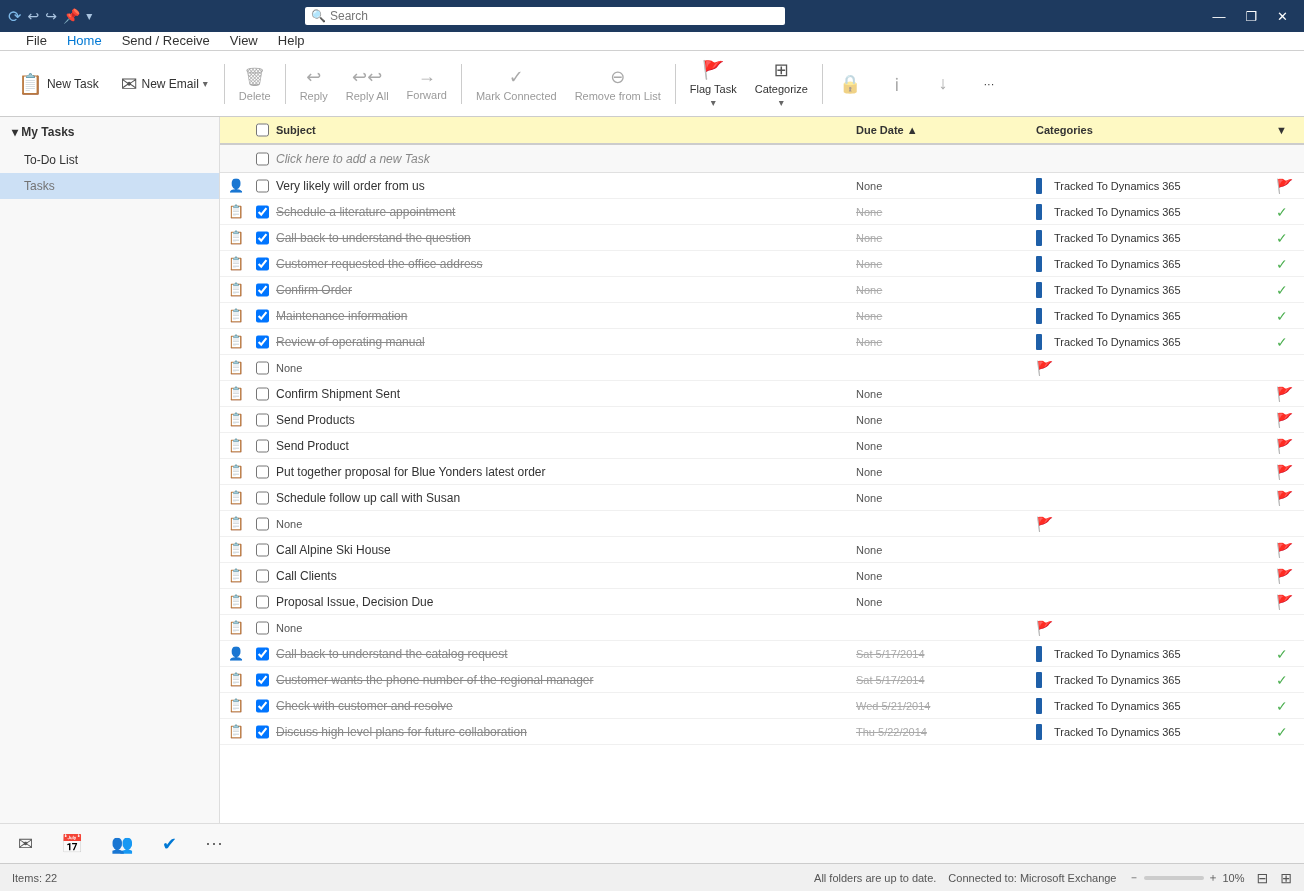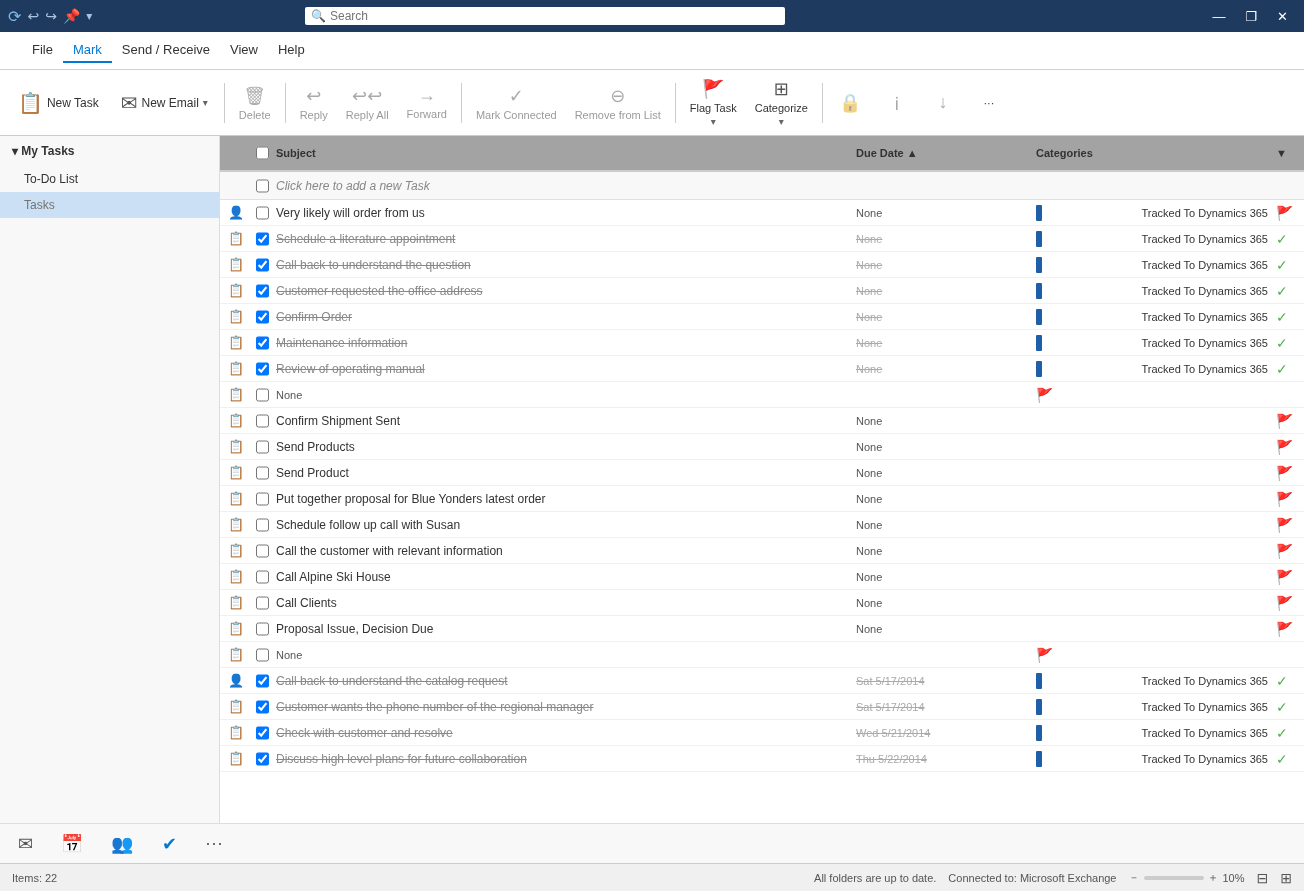--- a/index.html
+++ b/index.html
@@ -7,21 +7,21 @@
 
     
     .title-bar { background: #1e3a5f; height: 32px; display: flex; align-items: center; padding: 0 8px; gap: 6px; flex-shrink: 0; }
     .title-bar-icon { color: #7db8e8; font-size: 16px; }
     .title-bar-controls { margin-left: auto; display: flex; gap: 4px; }
     .title-bar-btn { color: #fff; background: none; border: none; cursor: pointer; padding: 4px 8px; font-size: 13px; }
     .search-bar { flex: 1; max-width: 480px; margin: 0 auto; display: flex; align-items: center; background: white; border-radius: 2px; padding: 2px 6px; gap: 4px; }
     .search-bar input { border: none; outline: none; width: 100%; font-size: 12px; }
 
     
-    .menu-bar { background: #fff; height: 38px; display: flex; align-items: center; padding: 0 22px; border-bottom: 1px solid #d0d0d0; flex-shrink: 0; }
+    .menu-bar { background: #fff; height: 19px; display: flex; align-items: center; padding: 0 16px; border-bottom: 1px solid #d0d0d0; flex-shrink: 0; }
     .menu-item { padding: 4px 10px; cursor: pointer; font-size: 13px; border-bottom: 2px solid transparent; }
     .menu-item.active { color: #0078d4; border-bottom: 2px solid #0078d4; }
 
     
     .ribbon { background: #fff; border-bottom: 1px solid #ccc; padding: 4px 8px; display: flex; align-items: center; gap: 2px; flex-shrink: 0; min-height: 52px; }
     .ribbon-btn { display: flex; flex-direction: column; align-items: center; padding: 4px 8px; cursor: pointer; border: none; background: none; font-size: 11px; color: #333; border-radius: 2px; gap: 2px; min-width: 44px; }
     .ribbon-btn .icon { font-size: 18px; color: #555; }
     .ribbon-btn.large { flex-direction: row; font-size: 12px; gap: 4px; padding: 6px 10px; }
     .ribbon-btn.large .icon { font-size: 20px; }
     .ribbon-separator { width: 1px; background: #ccc; height: 40px; margin: 0 4px; }
@@ -35,31 +35,31 @@
     .sidebar { width: 220px; background: #f8f8f8; border-right: 1px solid #ddd; display: flex; flex-direction: column; flex-shrink: 0; }
     .sidebar-header { padding: 8px 12px; font-size: 12px; font-weight: 600; color: #333; cursor: pointer; }
     .sidebar-item { padding: 6px 16px 6px 24px; font-size: 12px; cursor: pointer; color: #333; }
     .sidebar-item.active { background: #cce0f5; color: #737373; }
 
     
     .content { flex: 1; display: flex; flex-direction: column; background: #fff; overflow: hidden; }
 
     
     .task-table { flex: 1; overflow-y: auto; }
-    .task-header { display: grid; grid-template-columns: 28px 20px 1fr 180px 240px 28px; background: #a3a3a3; border-bottom: 2px solid #ccc; height: 36px; align-items: center; padding: 0 4px; position: sticky; top: 0; z-index: 10; }
+    .task-header { display: grid; grid-template-columns: 28px 20px 1fr 180px 240px 28px; background: #fef9c3; border-bottom: 2px solid #ccc; height: 28px; align-items: center; padding: 0 4px; position: sticky; top: 0; z-index: 10; }
     .task-header-cell { font-size: 11px; font-weight: 600; color: #333; padding: 0 4px; white-space: nowrap; overflow: hidden; display: flex; align-items: center; gap: 2px; }
     .new-task-row { display: grid; grid-template-columns: 28px 20px 1fr 180px 240px 28px; height: 28px; align-items: center; padding: 0 4px; background: #f8f8f8; border-bottom: 1px solid #e0e0e0; cursor: pointer; }
     .new-task-text { font-size: 12px; color: #888; font-style: italic; }
     .task-row { display: grid; grid-template-columns: 28px 20px 1fr 180px 240px 28px; height: 26px; align-items: center; padding: 0 4px; border-bottom: 1px solid #f0f0f0; cursor: pointer; }
     .task-cell { font-size: 12px; padding: 0 4px; white-space: nowrap; overflow: hidden; text-overflow: ellipsis; display: flex; align-items: center; gap: 3px; }
     .task-subject { text-decoration: none; color: #333; }
     .task-subject.strikethrough { text-decoration: line-through; color: #888; }
     .task-due { font-size: 11px; color: #555; }
     .task-due.strikethrough { text-decoration: line-through; color: #aaa; }
-    .task-category { display: flex; align-items: center; gap: 4px; font-size: 11px; color: #333; justify-content: space-between; }
+    .task-category { display: flex; align-items: center; gap: 12px; font-size: 11px; color: #333; }
     .cat-bar { width: 6px; height: 16px; background: #1e5fa8; border-radius: 1px; flex-shrink: 0; }
     .flag-red { color: #d00; font-size: 14px; }
     .check-green { color: #4caf50; font-size: 14px; }
     .checkbox-cell { display: flex; align-items: center; justify-content: center; }
 
     
     .status-bar { background: #f0f0f0; border-top: 1px solid #ccc; height: 28px; display: flex; align-items: center; padding: 0 12px; font-size: 11px; color: #555; flex-shrink: 0; }
     .status-right { margin-left: auto; display: flex; align-items: center; gap: 12px; }
     .zoom-bar { display: flex; align-items: center; gap: 4px; }
     .zoom-slider { width: 60px; height: 4px; background: #ccc; border-radius: 2px; }
@@ -87,21 +87,21 @@
   </div>
   <div class="title-bar-controls">
     <button class="title-bar-btn">—</button>
     <button class="title-bar-btn">❐</button>
     <button class="title-bar-btn">✕</button>
   </div>
 </div>
 
 <div class="menu-bar">
   <span class="menu-item">File</span>
-  <span class="menu-item active">Mark</span>
+  <span class="menu-item active">Home</span>
   <span class="menu-item">Send / Receive</span>
   <span class="menu-item">View</span>
   <span class="menu-item">Help</span>
 </div>
 
 <div class="ribbon">
   <button class="ribbon-btn large">
     <span class="icon">📋</span>
     <span>New Task</span>
   </button>
@@ -425,23 +425,20 @@
             <div class="task-cell">
               <span class="flag-red">🚩</span>
             </div>
           </div>
           <div class="task-row">
             <div class="task-cell">
               <span style="color:#777;font-size:13px;">📋</span>
             </div>
             <div class="task-cell checkbox-cell">
               <input type="checkbox" style="">
-            </div>
-            <div class="task-cell">
-              <span class="task-subject">Call the customer with relevant information</span>
             </div>
             <div class="task-cell task-due">None</div>
             <div class="task-cell task-category"></div>
             <div class="task-cell">
               <span class="flag-red">🚩</span>
             </div>
           </div>
           <div class="task-row">
             <div class="task-cell">
               <span style="color:#777;font-size:13px;">📋</span>

